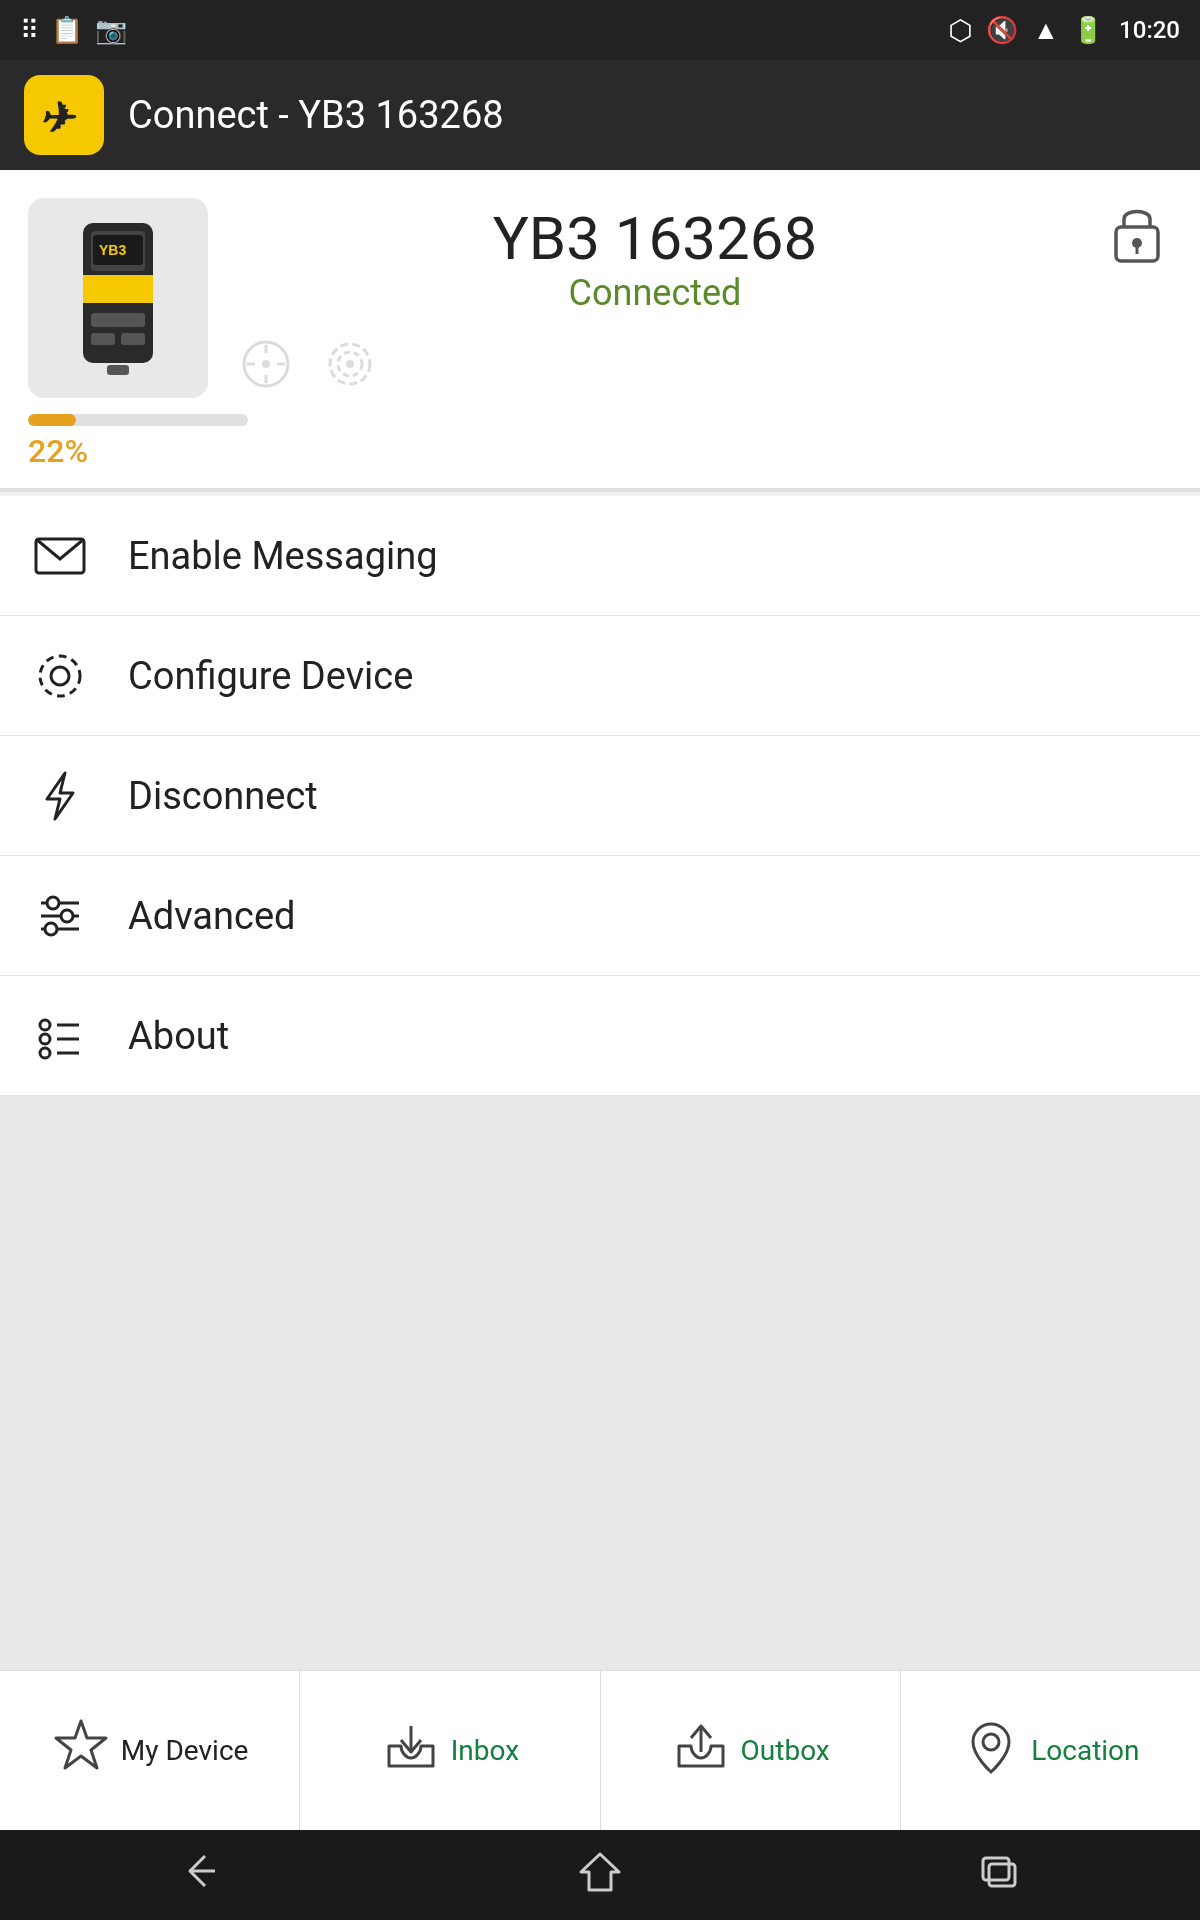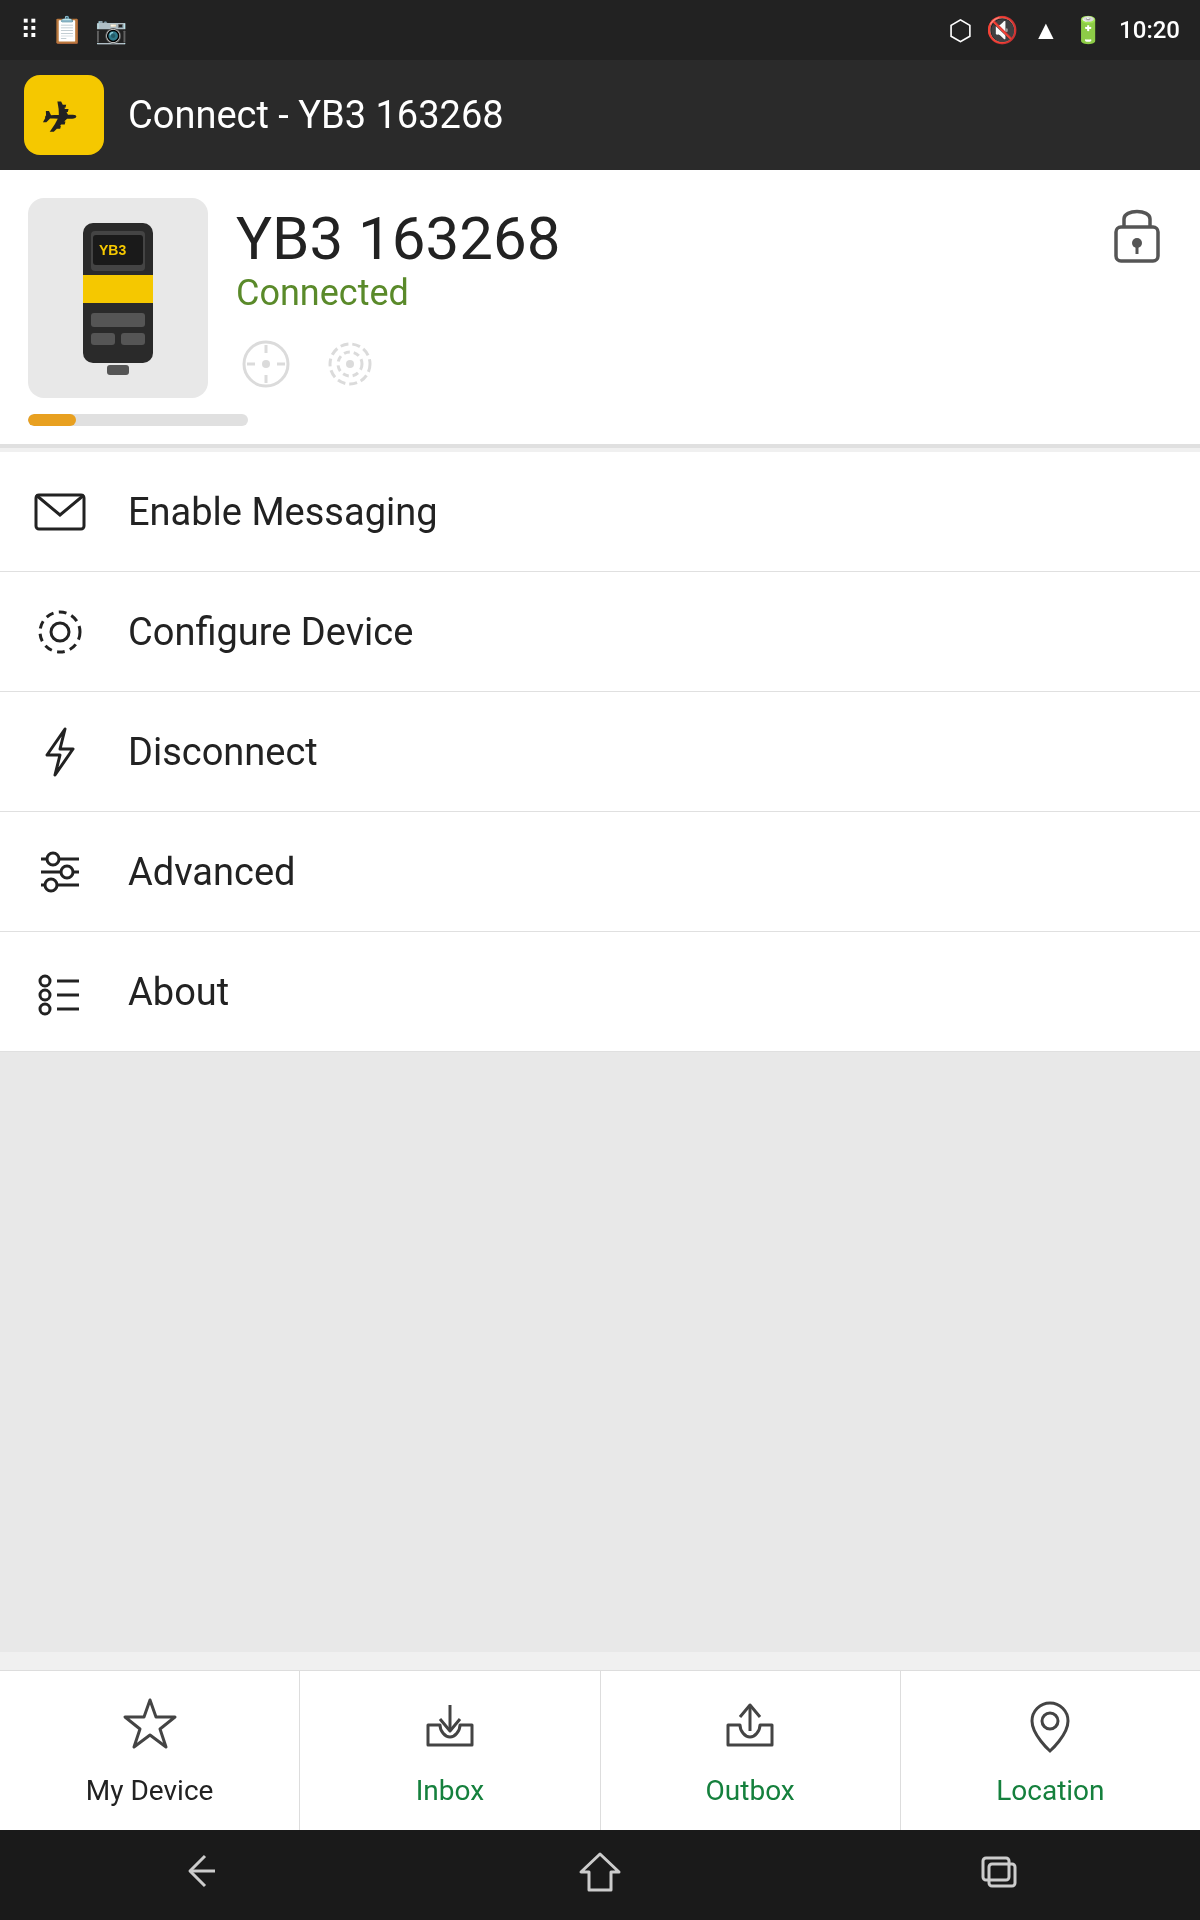--- a/index.html
+++ b/index.html
@@ -69,20 +69,21 @@
     .device-card {
       background: #fff;
       padding: 28px 28px 0 28px;
       display: flex;
       flex-direction: column;
     }
     .device-card-top {
       display: flex;
       align-items: flex-start;
       gap: 28px;
+      text-align: center;
     }
     .device-image {
       width: 180px;
       height: 200px;
       background: #e8e8e8;
       border-radius: 16px;
       display: flex;
       align-items: center;
       justify-content: center;
       flex-shrink: 0;
@@ -198,21 +199,21 @@
       left: 0;
       right: 0;
       height: 160px;
       background: #fff;
       border-top: 1px solid #ddd;
       display: flex;
     }
     .nav-item {
       flex: 1;
       display: flex;
-      flex-direction: column;
+      flex-direction: row;
       align-items: center;
       justify-content: center;
       gap: 10px;
       cursor: pointer;
       border-right: 1px solid #ddd;
     }
     .nav-item:last-child {
       border-right: none;
     }
     .nav-item-icon {
@@ -340,20 +341,21 @@
           <circle cx="29" cy="44" r="5" fill="#555"></circle>
           <line x1="29" y1="48" x2="29" y2="55" stroke="#555" stroke-width="3"></line>
         </svg>
       </div>
     </div>
 
     <div class="battery-section">
       <div class="battery-bar-bg">
         <div class="battery-bar-fill"></div>
       </div>
+      <div class="battery-pct">22%</div>
     </div>
   </div>
 
   <div style="height:4px;background:#e0e0e0;"></div>
 
   <div class="menu-list">
 
     <div class="menu-item">
       <div class="menu-item-icon">
         <svg width="54" height="54" viewBox="0 0 54 54">

